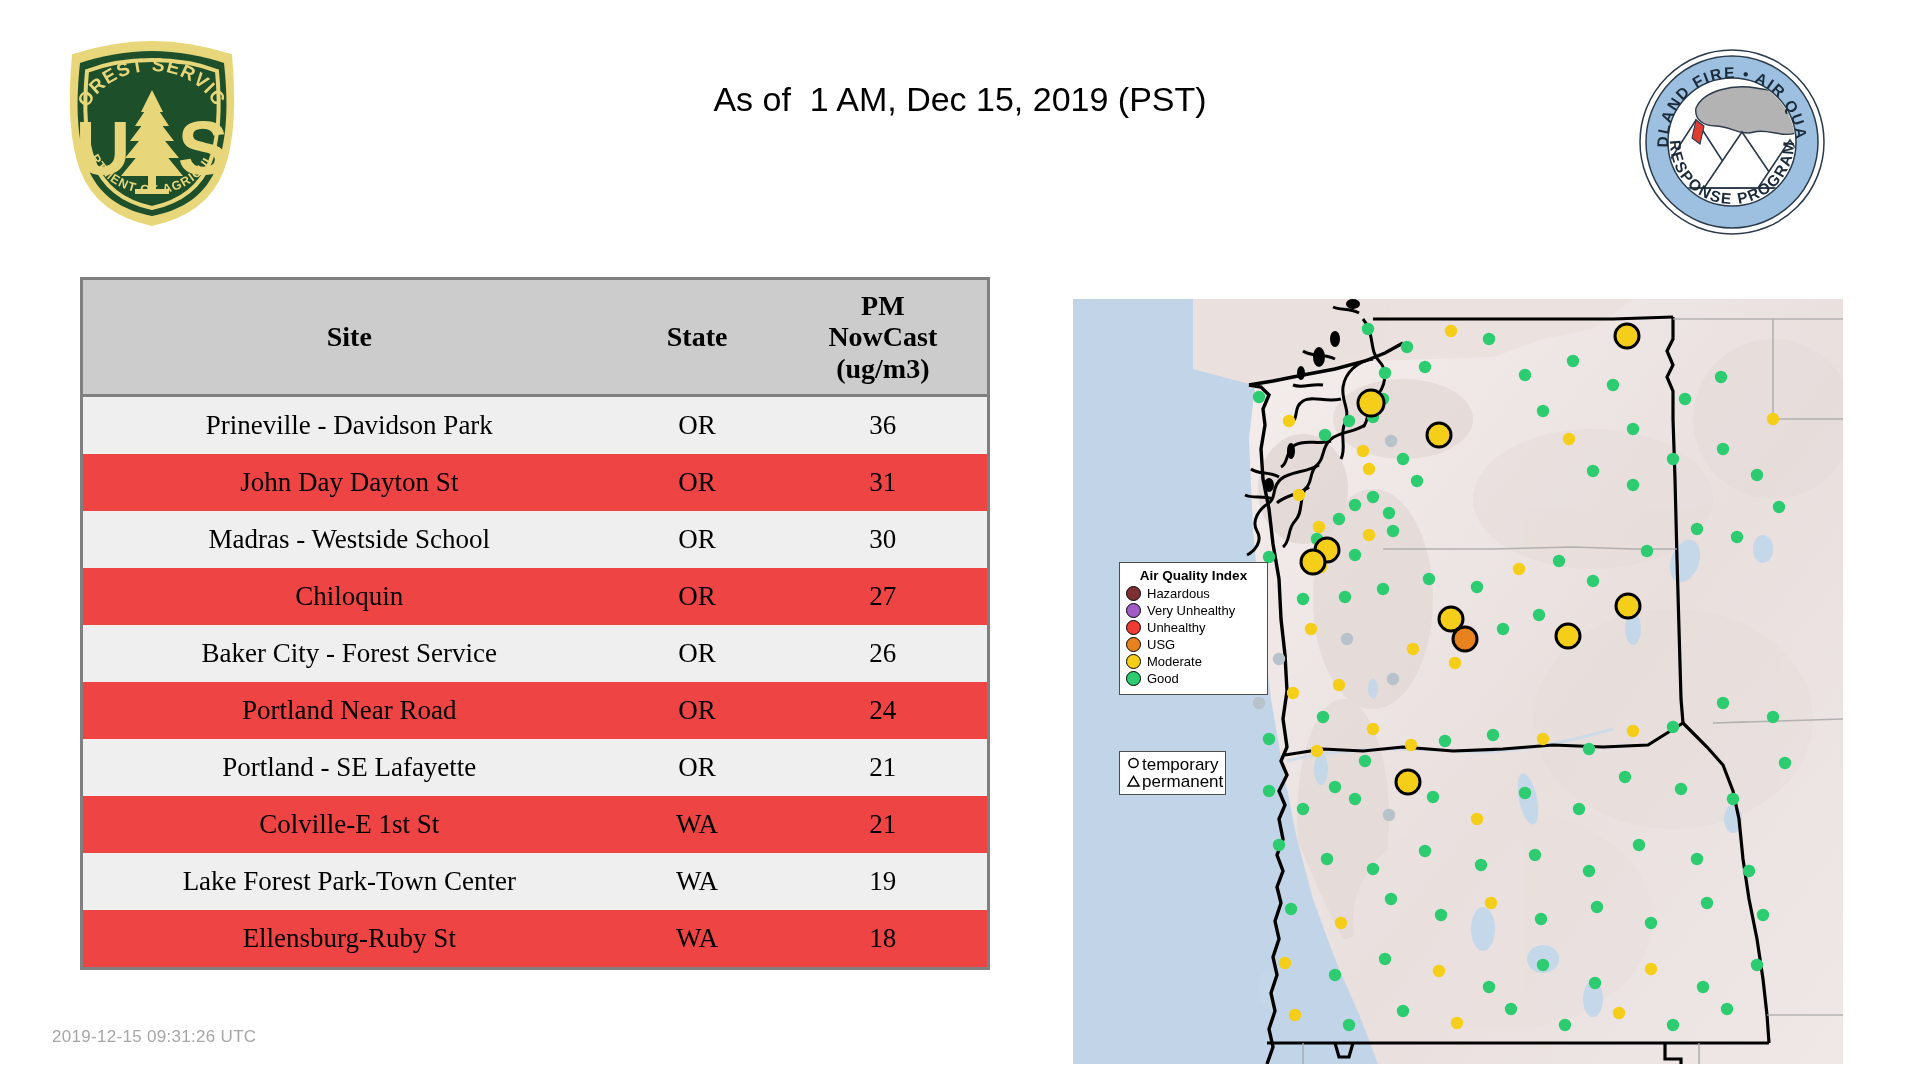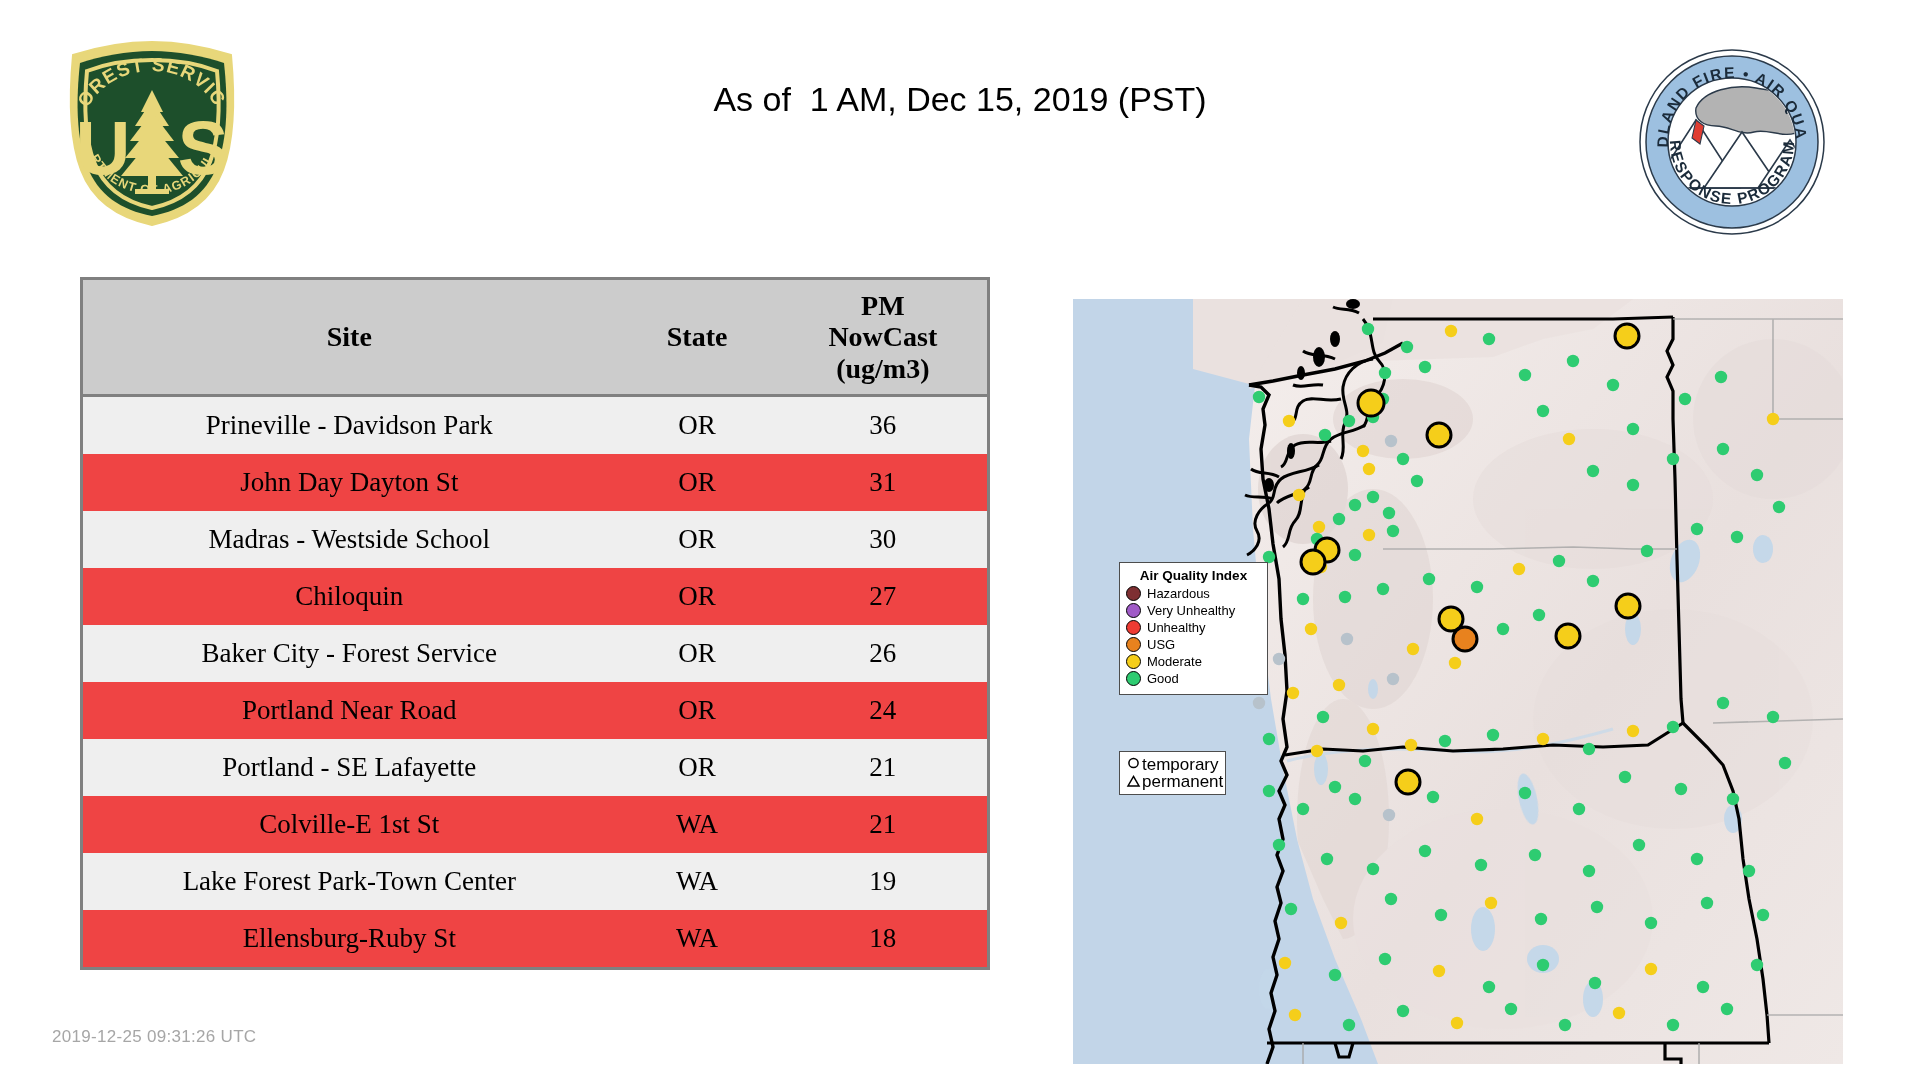--- a/index.html
+++ b/index.html
@@ -212,21 +212,21 @@
         </tr>
         <tr class="even">
           <td>Ellensburg-Ruby St</td>
           <td>WA</td>
           <td>18</td>
         </tr>
       </tbody>
   </table>
 </div>
 
-<div id="footer-stamp">2019-12-25 09:31:26 UTC</div>
+<div id="footer-stamp">2019-12-15 09:31:26 UTC</div>
 
 <div id="map-panel">
   <svg id="map-svg" viewBox="0 0 770 765">
 
     <rect x="0" y="0" width="770" height="765" fill="#c2d5e8"></rect>
 
     <defs>
 
       <radialGradient id="relief1" cx="40%" cy="35%" r="65%">
         <stop offset="0%" stop-color="#ffffff" stop-opacity="0.85"></stop>

